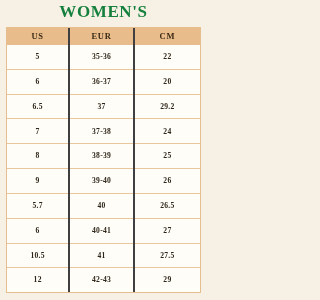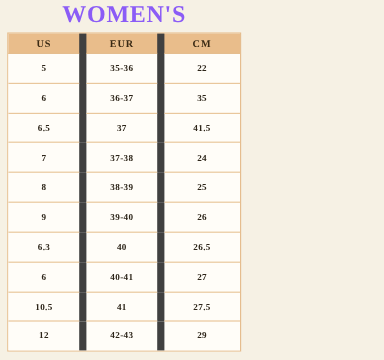--- a/index.html
+++ b/index.html
@@ -22,24 +22,24 @@
     background: #f6f1e4;
     box-sizing: border-box;
   }
 
   .title {
     position: absolute;
     top: 2px;
     left: 0;
     width: 207px;
     text-align: center;
-    font-size: 20px;
+    font-size: 17px;
     font-weight: bold;
     letter-spacing: 0.6px;
-    color: #8b5cf6;
+    color: #15803d;
     font-family: "Liberation Serif", "DejaVu Serif", serif;
     line-height: 20px;
     white-space: nowrap;
   }
 
   
   .table-wrap {
     position: absolute;
     top: 27px;
     left: 6px;
@@ -54,21 +54,21 @@
     width: 100%;
     height: 100%;
     border-collapse: collapse;
     table-layout: fixed;
   }
 
   table.grid th,
   table.grid td {
     text-align: center;
     vertical-align: middle;
-    border-right: 6px solid #404040;
+    border-right: 2px solid #404040;
     border-bottom: 1px solid #e9c79c;
     font-family: "Liberation Serif", "DejaVu Serif", serif;
     padding: 0;
     line-height: 1;
   }
 
   table.grid th:last-child,
   table.grid td:last-child {
     border-right: none;
   }
@@ -123,44 +123,44 @@
       </thead>
       <tbody id="table-body">
           <tr>
             <td>5</td>
             <td>35-36</td>
             <td>22</td>
           </tr>
           <tr>
             <td>6</td>
             <td>36-37</td>
-            <td>35</td>
+            <td>20</td>
           </tr>
           <tr>
             <td>6.5</td>
             <td>37</td>
-            <td>41.5</td>
+            <td>29.2</td>
           </tr>
           <tr>
             <td>7</td>
             <td>37-38</td>
             <td>24</td>
           </tr>
           <tr>
             <td>8</td>
             <td>38-39</td>
             <td>25</td>
           </tr>
           <tr>
             <td>9</td>
             <td>39-40</td>
             <td>26</td>
           </tr>
           <tr>
-            <td>6.3</td>
+            <td>5.7</td>
             <td>40</td>
             <td>26.5</td>
           </tr>
           <tr>
             <td>6</td>
             <td>40-41</td>
             <td>27</td>
           </tr>
           <tr>
             <td>10.5</td>

